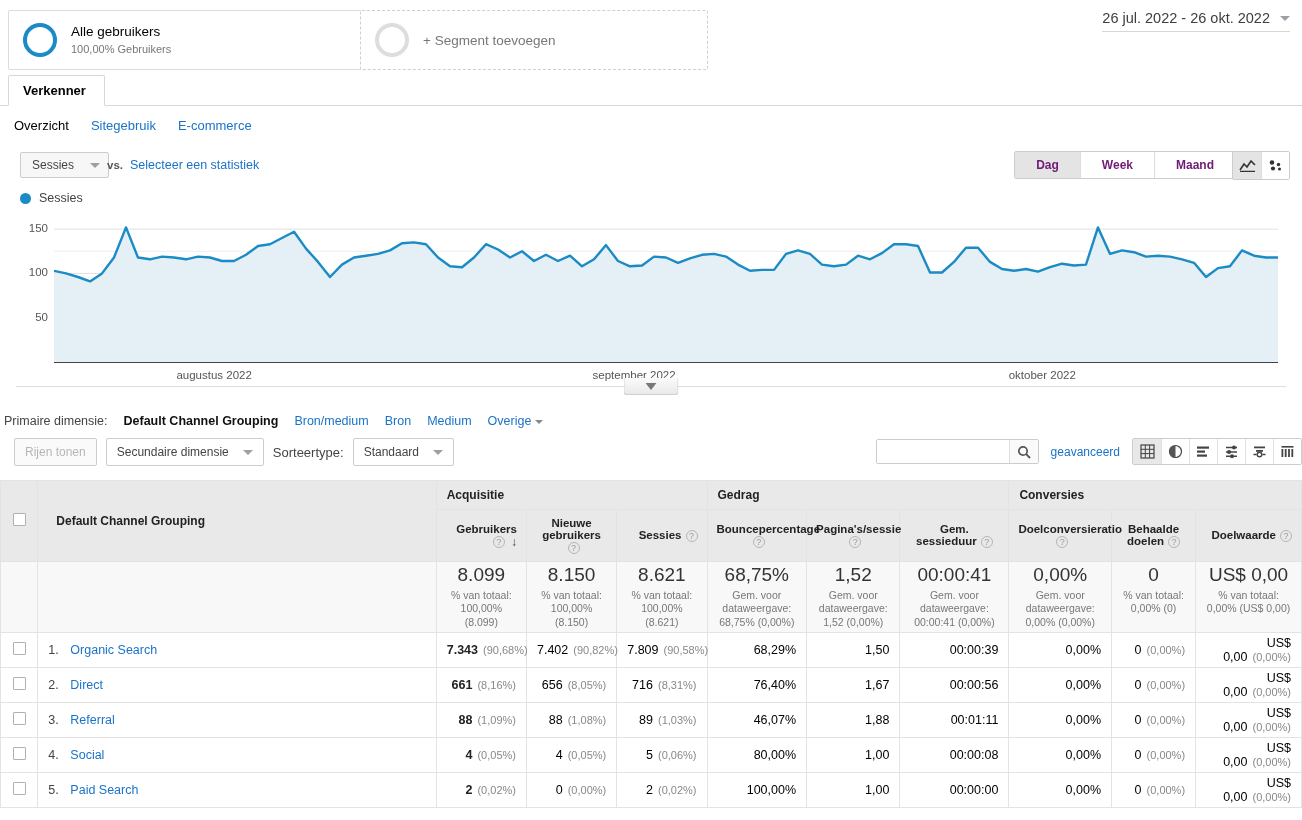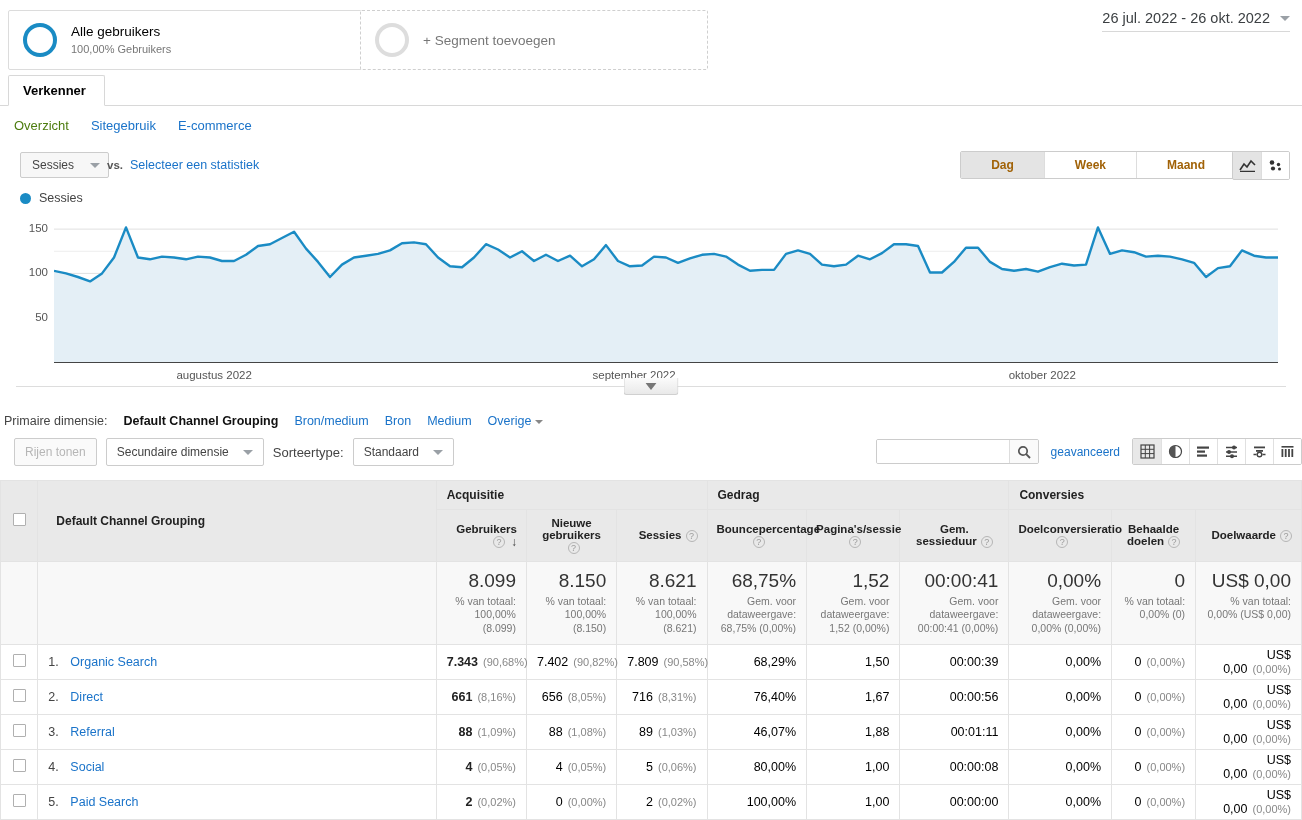--- a/index.html
+++ b/index.html
@@ -42,35 +42,35 @@
   
   .tabstrip { position:relative; height:30px; border-bottom:1px solid #d8d8d8; margin-top:4px; }
   .tab {
     position:absolute; left:8px; bottom:-1px;
     padding:7px 18px 7px 14px; font-size:13px; font-weight:bold; color:#000;
     background:#fff; border:1px solid #d8d8d8; border-bottom:1px solid #fff;
     border-radius:2px 2px 0 0;
   }
   .subnav { display:flex; gap:22px; padding:12px 0 12px 14px; font-size:13px; }
   .subnav a { color:#1a73c9; text-decoration:none; }
-  .subnav a.active { color:#4d7c0f; }
+  .subnav a.active { color:#000000; }
 
   
   .chartpanel { position:relative; padding:0 12px; }
   .chartctl { position:relative; height:42px; }
   .btnsel {
     position:absolute; left:8px; top:7px;
     border:1px solid #ccc; border-radius:2px; background:#f7f7f7;
     padding:5px 8px 5px 11px; font-size:12px; color:#444;
     display:flex; align-items:center; gap:16px; min-width:76px;
   }
   .vs { position:absolute; left:95px; top:14px; font-size:11.5px; font-weight:bold; color:#555; }
   .selstat { position:absolute; left:118px; top:13px; font-size:12.5px; color:#1a73c9; }
   .grpbtns { position:absolute; right:54px; top:6px; display:flex; border:1px solid #ccc; border-radius:2px; overflow:hidden; }
-  .grpbtns div { padding:6px 30px; font-size:12px; font-weight:bold; color:#a16207; background:#fff; border-left:1px solid #ddd; }
+  .grpbtns div { padding:6px 21px; font-size:12px; font-weight:bold; color:#701a75; background:#fff; border-left:1px solid #ddd; }
   .grpbtns div:first-child { border-left:none; }
   .grpbtns div.on { background:#e4e4e4; }
   .iconbtns { position:absolute; right:0px; top:6px; display:flex; border:1px solid #ccc; border-radius:2px; overflow:hidden; }
   .iconbtns div { width:28px; height:27px; display:flex; align-items:center; justify-content:center; background:#fff; border-left:1px solid #ddd; }
   .iconbtns div:first-child { border-left:none; }
   .iconbtns div.on { background:#e4e4e4; }
 
   .legend { display:flex; align-items:center; gap:8px; padding:4px 0 2px 8px; font-size:12.5px; color:#444; }
   .legdot { width:11px; height:11px; border-radius:50%; background:#1a8bc4; }
 
@@ -114,21 +114,21 @@
   table.dt th, table.dt td { border:1px solid #e3e3e3; }
   .grphead { background:#e9e9e9; font-size:12px; font-weight:bold; color:#222; text-align:left; padding:7px 10px; height:28px; }
   .colhead { background:#e9e9e9; font-size:11.5px; font-weight:bold; color:#222; padding:6px 9px; height:52px; vertical-align:middle; }
   .colhead.r { text-align:right; }
   .colhead.c { text-align:center; }
   .q { display:inline-block; width:12px;height:12px;border-radius:50%;border:1px solid #b6b6b6;color:#9a9a9a;font-size:9px;line-height:11px;text-align:center;font-weight:normal;margin-left:4px;vertical-align:middle; }
   .sortarrow { margin-left:6px; color:#444; font-size:12px; }
   .chk { width:13px;height:13px;border:1px solid #b0b0b0;background:#fff;border-radius:1px;display:inline-block; }
   .chkcell { width:24px; text-align:center; background:#e9e9e9; vertical-align:middle; }
 
-  .totrow td { background:#f8f8f8; padding:8px 10px; vertical-align:top; text-align:right; }
+  .totrow td { background:#f8f8f8; padding:2px 10px; vertical-align:top; text-align:center; }
   .totbig { font-size:19px; color:#333; font-weight:normal; line-height:1.15; }
   .totsub { font-size:10.5px; color:#777; line-height:1.3; margin-top:3px; }
 
   .drow td { height:35px; font-size:12.5px; padding:0 10px; }
   .drow td.dim { text-align:left; }
   .drow td.num { text-align:right; }
   .idx { color:#444; display:inline-block; width:22px; }
   .dimlink { color:#1a73c9; text-decoration:none; }
   .b { font-weight:bold; color:#222; }
   .pct { color:#888; font-size:11px; margin-left:5px; }

